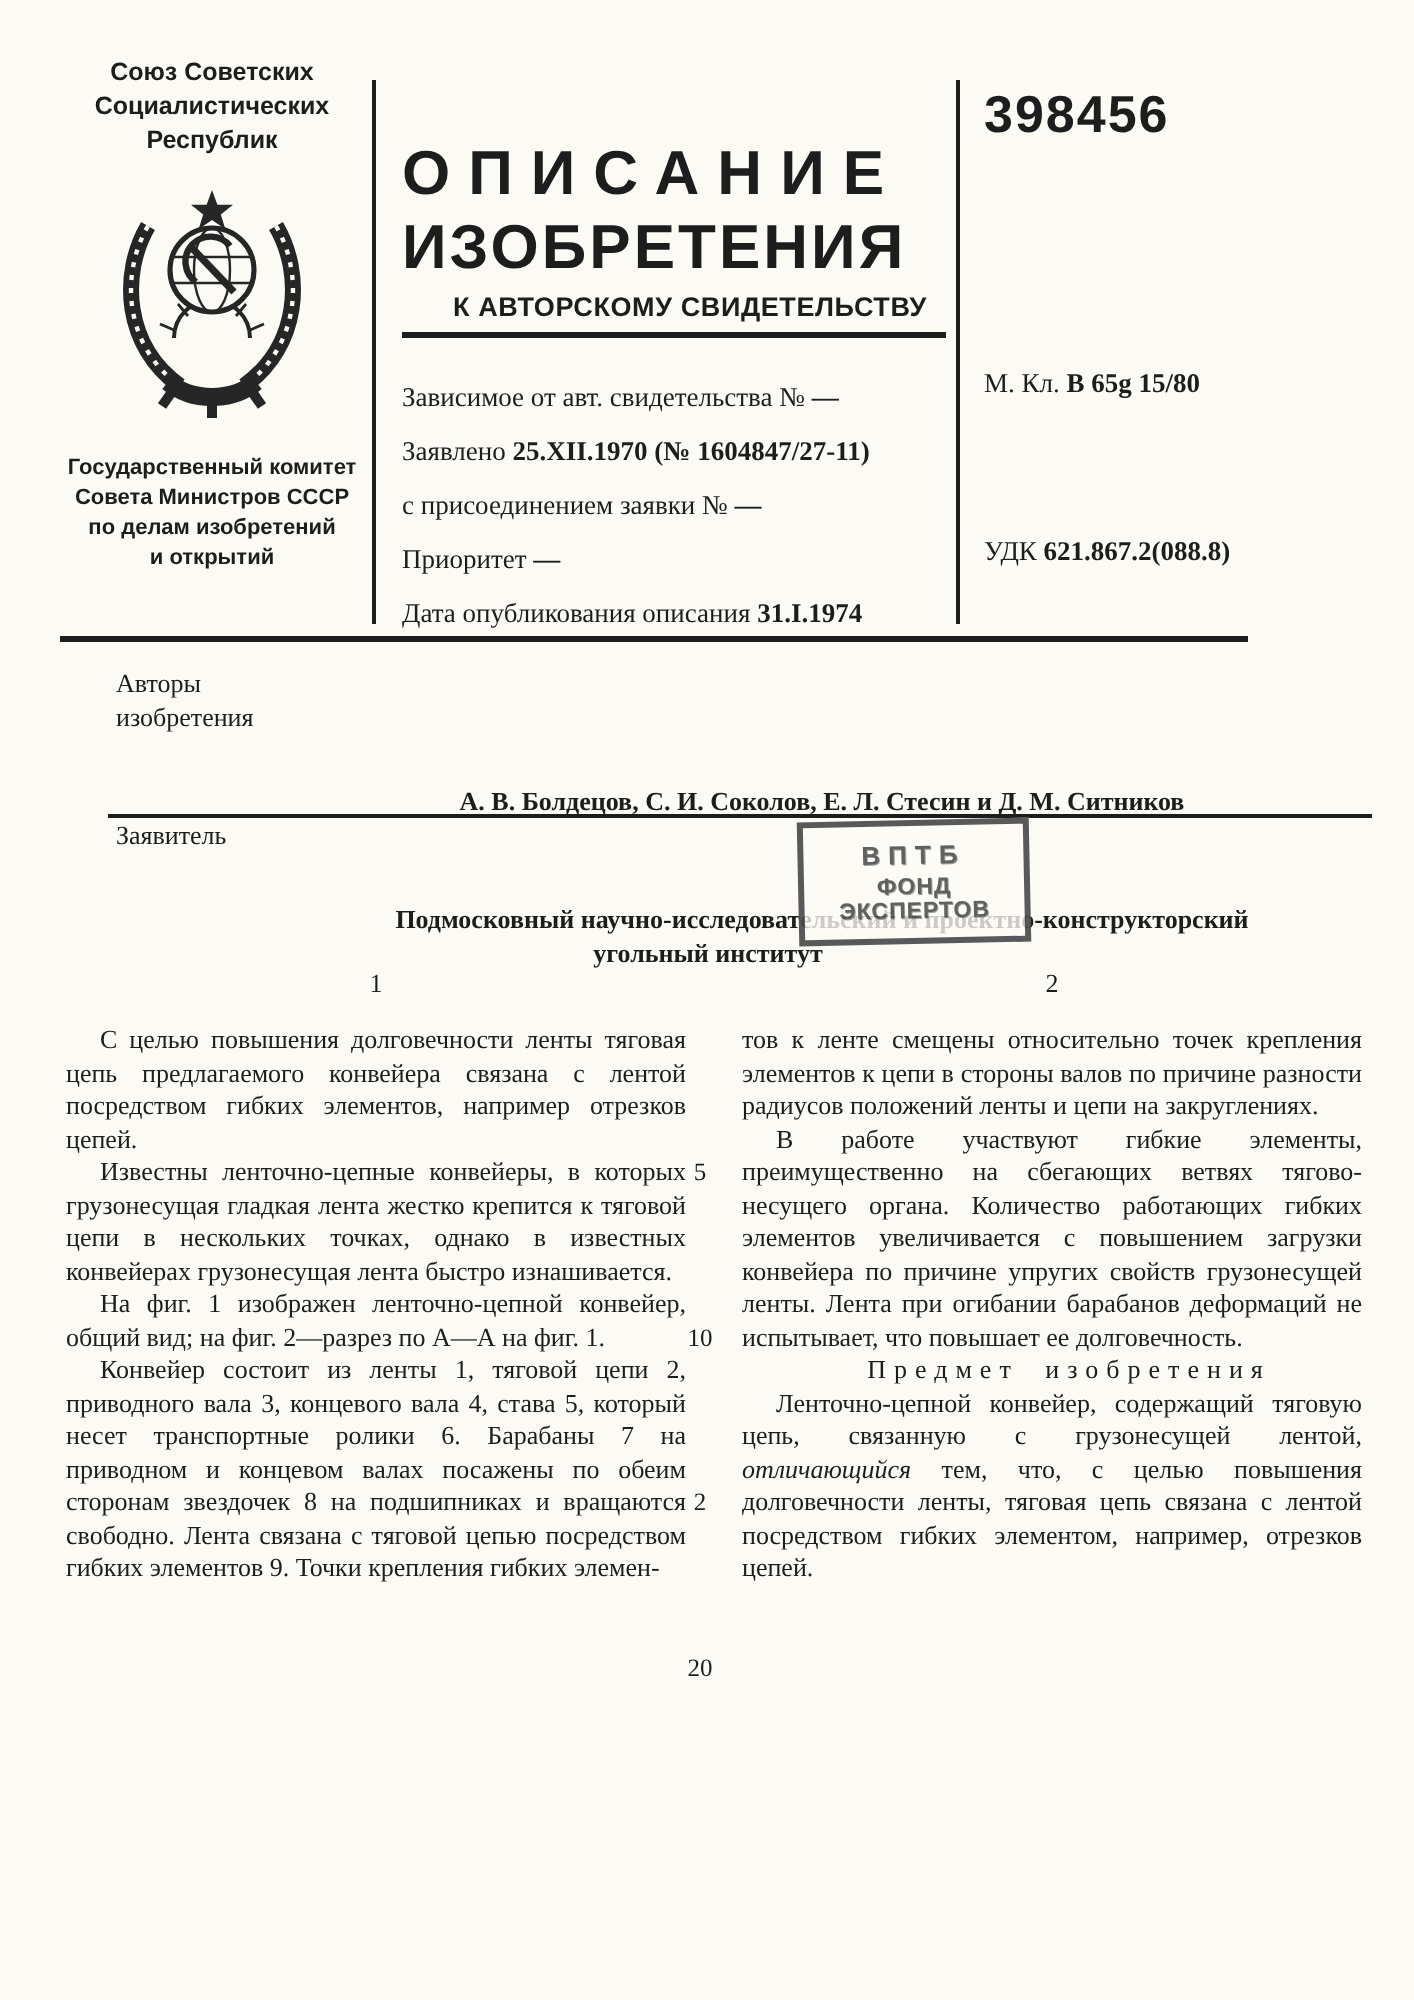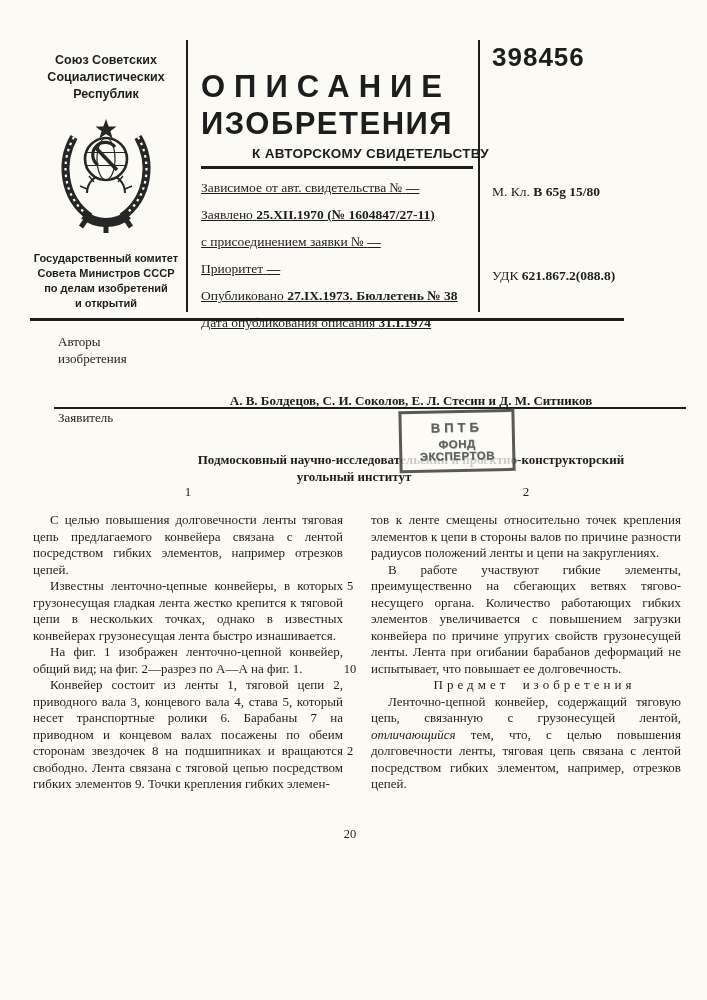--- a/index.html
+++ b/index.html
@@ -2,36 +2,36 @@
 <html lang="ru"><head>
 <meta charset="utf-8">
 <style>
   html,body{margin:0;padding:0;background:#888;}
   .page{
     position:relative; width:707px; height:1000px; margin:0 auto;
     background:#fbfaf5; color:#1d1d1d; overflow:hidden;
     font-family:"Liberation Serif", serif;
   }
   
-  .hdr-left{position:absolute; left:28px; top:52px; width:156px; text-align:center;}
+  .hdr-left{position:absolute; left:28px; top:28px; width:156px; text-align:center;}
   .org-line{font-family:"Liberation Sans",sans-serif; font-weight:bold; font-size:12.5px; line-height:17px;}
   .emblem{margin:14px auto 6px; width:104px; height:118px;}
   .committee{margin-top:16px;}
   .committee-line{font-family:"Liberation Sans",sans-serif; font-weight:bold; font-size:11px; line-height:15px;}
   
   .vrule{position:absolute; width:2px; background:#1d1d1d;}
   .vrule1{left:186px; top:40px; height:272px;}
   .vrule2{left:478px; top:40px; height:272px;}
   
   .hdr-mid{position:absolute; left:188px; top:36px; width:288px; padding-left:13px;}
   .doc-t1{font-family:"Liberation Sans",sans-serif; font-weight:bold; font-size:31px; line-height:37px; letter-spacing:9px; white-space:nowrap;margin-top:32px;}
   .doc-t2{font-family:"Liberation Sans",sans-serif; font-weight:bold; font-size:31px; line-height:37px; letter-spacing:1.5px; white-space:nowrap;}
-  .doc-sub{font-family:"Liberation Sans",sans-serif; font-weight:bold; font-size:13.5px; margin-top:4px; text-align:right; letter-spacing:.3px; white-space:nowrap;}
+  .doc-sub{font-family:"Liberation Sans",sans-serif; font-weight:bold; font-size:13.5px; margin-top:4px; text-align:center; letter-spacing:.3px; white-space:nowrap;}
   .doc-underline{height:3px; background:#1d1d1d; margin-top:5px; width:272px;}
-  .filing{margin-top:12px;text-decoration:underline;}
+  .filing{margin-top:23px;}
   .filing-row{font-size:13.5px; line-height:14px; margin-bottom:13px; white-space:nowrap;}
   .filing-row .val{font-weight:bold;}
   
   .hdr-right{position:absolute; left:492px; top:42px; width:200px;}
   .pat-num{font-family:"Liberation Sans",sans-serif; font-weight:bold; font-size:26px; letter-spacing:1px;}
   .class-line{position:absolute; top:142px; left:0; font-size:13.5px; white-space:nowrap;}
   .udc-line{position:absolute; top:226px; left:0; font-size:13.5px; white-space:nowrap;}
   .class-line .val,.udc-line .val{font-weight:bold;}
   
   .hrule{position:absolute; background:#1d1d1d;}
@@ -123,24 +123,20 @@
       </div>
       <div class="filing-row">
         <span>с присоединением заявки №</span>
         <span class="val">—</span>
       </div>
       <div class="filing-row">
         <span>Приоритет</span>
         <span class="val">—</span>
       </div>
       <div class="filing-row">
-        <span>Опубликовано</span>
-        <span class="val">27.IX.1973. Бюллетень № 38</span>
-      </div>
-      <div class="filing-row">
         <span>Дата опубликования описания</span>
         <span class="val">31.I.1974</span>
       </div>
     </div>
   </div>
 
   <div class="hdr-right">
     <div class="pat-num">398456</div>
     <div class="class-line">
       <span>М. Кл.</span>

